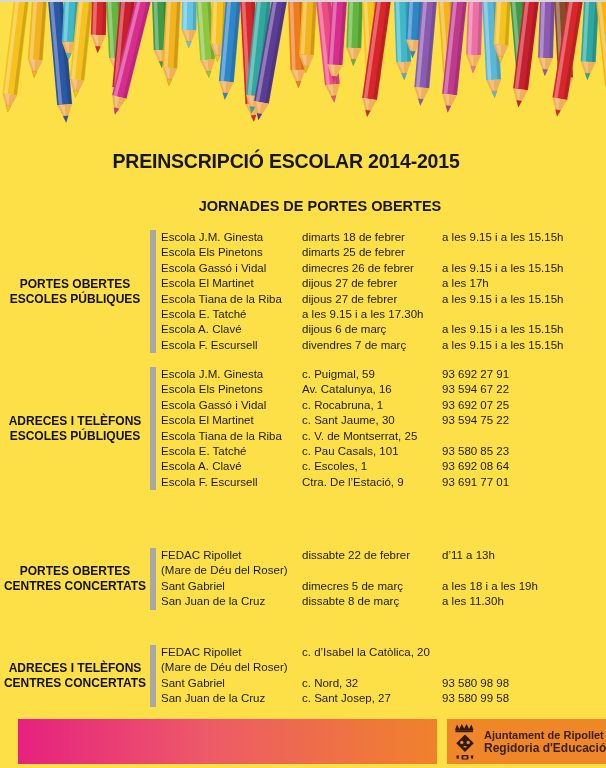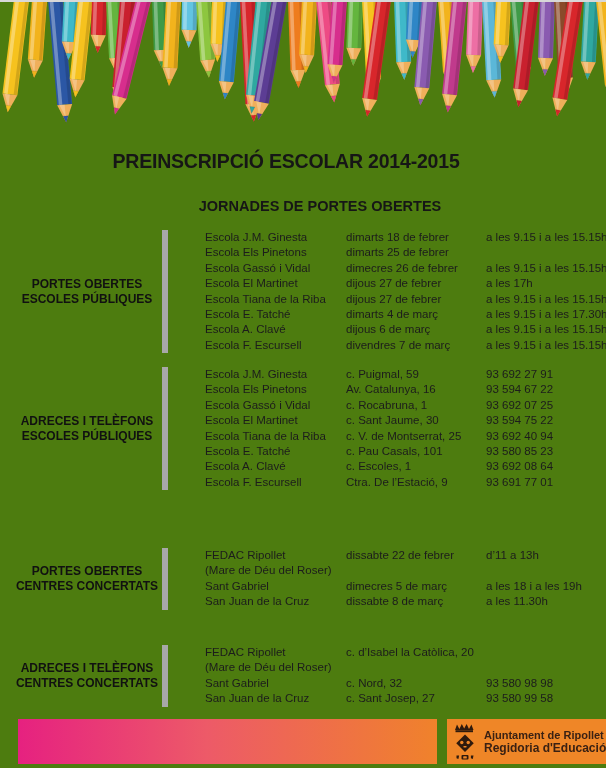--- a/index.html
+++ b/index.html
@@ -1,45 +1,45 @@
 <!DOCTYPE html>
 <html><head>
 <meta charset="utf-8">
 <style>
   html,body{margin:0;padding:0;background:#ffffff;}
   .page{
     position:relative;
     width:606px;height:768px;
-    background:#4d7c0f;
+    background:#fde047;
     font-family:"Liberation Sans", sans-serif;
     color:#1c1c1c;
     overflow:hidden;
   }
   .topline{position:absolute;top:0;left:0;width:606px;height:2px;background:#d8d8d8;}
   .pencils{position:absolute;top:0;left:0;width:606px;height:130px;}
   .title{
     position:absolute;top:150px;left:0;width:572px;
     margin:0;text-align:center;
     font-size:19.5px;font-weight:bold;color:#161616;letter-spacing:-0.2px;
   }
   .subtitle{
     position:absolute;top:198px;left:0;width:606px;
     margin:0;text-align:center;
     font-size:14.5px;font-weight:bold;color:#161616;padding-left:17px;
   }
   .section{position:absolute;left:0;display:flex;align-items:stretch;}
   .sec-label{
     width:150px;align-self:center;text-align:center;
-    font-weight:bold;font-size:12px;line-height:15px;color:#111;padding-left:12px;
+    font-weight:bold;font-size:12px;line-height:15px;color:#111;
   }
   .sec-bar{width:6px;background:#a8a8a8;}
   .sec-rows{margin-left:5px;}
   .row{display:flex;line-height:15.4px;font-size:11.5px;}
   .cell{white-space:nowrap;}
-  .c0{width:141px;margin-left:32px;}
+  .c0{width:141px;}
   .c1{width:140px;}
   .c2{width:158px;}
   .footer-bar{
     position:absolute;left:18px;top:719px;width:419px;height:45px;
     background:linear-gradient(90deg,#e62180 0%,#ed5a68 45%,#f0822b 100%);
   }
   .footer-logo{
     position:absolute;left:447px;top:719px;width:175px;height:45px;
     background:#ef8627;display:flex;align-items:center;
   }
@@ -407,21 +407,20 @@
             <div class="cell c1">dijous 27 de febrer</div>
             <div class="cell c2">a les 17h</div>
           </div>
           <div class="row">
             <div class="cell c0">Escola Tiana de la Riba</div>
             <div class="cell c1">dijous 27 de febrer</div>
             <div class="cell c2">a les 9.15 i a les 15.15h</div>
           </div>
           <div class="row">
             <div class="cell c0">Escola E. Tatché</div>
-            <div class="cell c1">dimarts 4 de març</div>
             <div class="cell c2">a les 9.15 i a les 17.30h</div>
           </div>
           <div class="row">
             <div class="cell c0">Escola A. Clavé</div>
             <div class="cell c1">dijous 6 de març</div>
             <div class="cell c2">a les 9.15 i a les 15.15h</div>
           </div>
           <div class="row">
             <div class="cell c0">Escola F. Escursell</div>
             <div class="cell c1">divendres 7 de març</div>
@@ -452,21 +451,20 @@
             <div class="cell c2">93 692 07 25</div>
           </div>
           <div class="row">
             <div class="cell c0">Escola El Martinet</div>
             <div class="cell c1">c. Sant Jaume, 30</div>
             <div class="cell c2">93 594 75 22</div>
           </div>
           <div class="row">
             <div class="cell c0">Escola Tiana de la Riba</div>
             <div class="cell c1">c. V. de Montserrat, 25</div>
-            <div class="cell c2">93 692 40 94</div>
           </div>
           <div class="row">
             <div class="cell c0">Escola E. Tatché</div>
             <div class="cell c1">c. Pau Casals, 101</div>
             <div class="cell c2">93 580 85 23</div>
           </div>
           <div class="row">
             <div class="cell c0">Escola A. Clavé</div>
             <div class="cell c1">c. Escoles, 1</div>
             <div class="cell c2">93 692 08 64</div>

